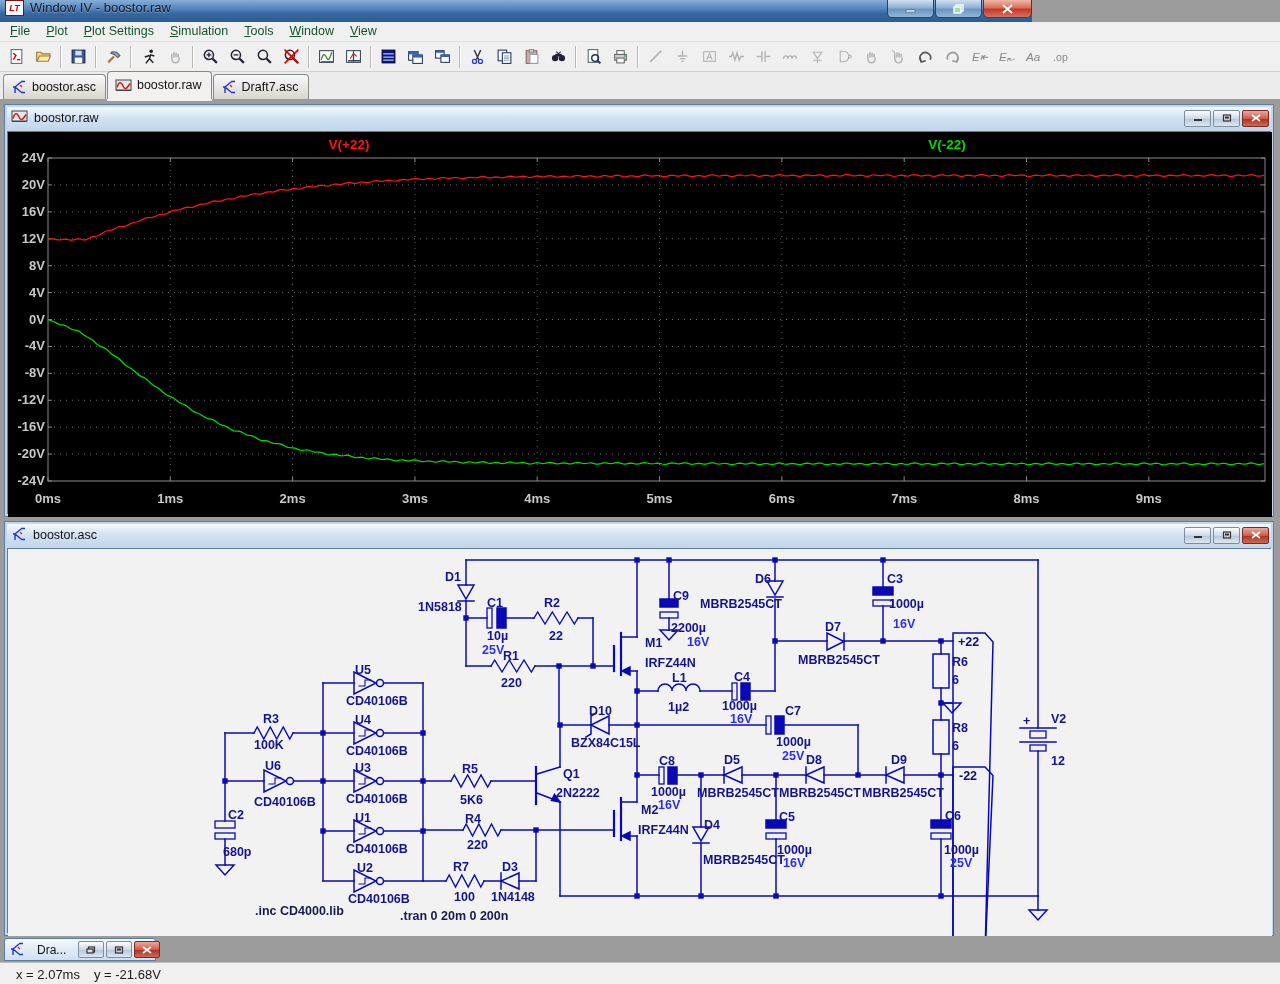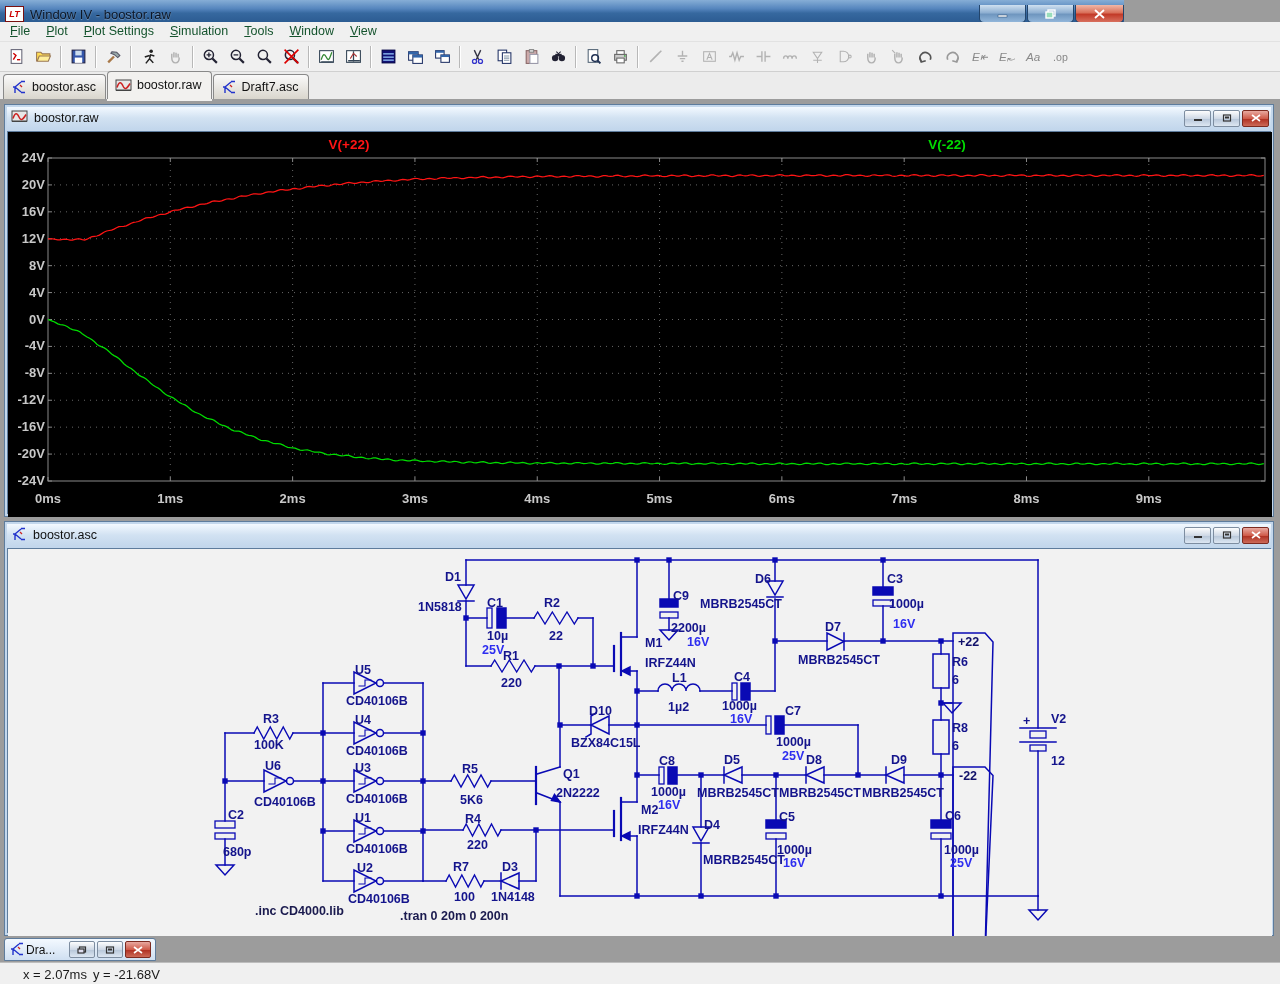--- a/index.html
+++ b/index.html
@@ -1,22 +1,22 @@
 <!DOCTYPE html>
 <html><head>
 <meta charset="utf-8">
 <style>
   html,body{margin:0;padding:0}
   body{width:1280px;height:984px;position:relative;overflow:hidden;
        background:#9c9c9c;font-family:"Liberation Sans",sans-serif;
        -webkit-font-smoothing:antialiased}
   
-  .titlebar{position:absolute;left:0;top:0;width:1124px;height:22px;
+  .titlebar{position:absolute;left:0;top:0;width:1032px;height:22px;
     background:linear-gradient(#86aed6 0%,#5585bd 40%,#36689f 60%,#2c5c92 100%);
-    display:flex;align-items:flex-end;padding-left:5px;box-sizing:border-box;
+    display:flex;align-items:flex-start;padding-left:5px;box-sizing:border-box;
     font-size:13px;color:#0c1626;text-shadow:0 1px 1px rgba(255,255,255,.35)}
   .app-icon{width:17px;height:14px;background:#fff;border:1px solid #7a1010;
     display:flex;align-items:center;justify-content:center;margin-right:6px;
     font-size:9px;font-weight:bold;color:#c00;font-style:italic}
   .winbtns{margin-left:auto;display:flex;margin-right:0;height:17px}
   .wbtn{width:45px;height:17px;border:1px solid #23456b;border-top:none;
     border-radius:0 0 5px 5px;display:flex;align-items:center;justify-content:center;
     background:linear-gradient(#cfe0f0,#8fb0d2 45%,#6f96bf 55%,#92b6da);margin-left:1px}
   .wbtn.close{width:47px;background:linear-gradient(#f0b8a8,#d9705a 45%,#c23a28 55%,#d8705e)}
   .wbtn svg{display:block}
@@ -48,27 +48,27 @@
   .cw-body.schem{background:#5eead4}
   .cbtns{margin-left:auto;display:flex;gap:2px;margin-right:2px}
   .cbtn{width:25px;height:15px;border:1px solid #7d8da0;border-radius:2px;
     background:linear-gradient(#fdfdfd,#cfd9e6 50%,#b9c8da 55%,#dde7f2);
     display:flex;align-items:center;justify-content:center}
   .cbtn.close{background:linear-gradient(#e8a9a0,#cf5b4a 50%,#b03224 55%,#cc6a58);border-color:#7c2a20}
   svg text{font-family:"Liberation Sans",sans-serif}
   
   .miniwin{position:absolute;left:4px;top:938px;width:152px;height:23px;
     background:linear-gradient(#f3f9ff,#cfdff1);border:1px solid #5e7c9c;border-radius:3px 3px 0 0;
-    display:flex;align-items:center;gap:1px;padding:0 2px 0 4px;box-sizing:border-box;font-size:12px;color:#111}
+    display:flex;align-items:center;gap:12px;padding:0 2px 0 4px;box-sizing:border-box;font-size:12px;color:#111}
   .miniwin .cbtn{width:24px;height:15px}
   
   .statusbar{position:absolute;left:0;top:962px;width:1280px;height:22px;background:#f0f0f0;
     border-top:1px solid #bdbdbd;display:flex;align-items:center;font-size:13px;color:#1a1a1a}
-  .statusbar span{margin-left:23px}
-  .statusbar span+span{margin-left:6px}
+  .statusbar span{margin-left:16px}
+  .statusbar span+span{margin-left:14px}
 </style>
 </head>
 <body>
 
 <div class="titlebar">
   <span class="app-icon">LT</span>
   <span>Window IV - boostor.raw</span>
   <span class="winbtns">
     <span class="wbtn">
         <svg width="12" height="9">

